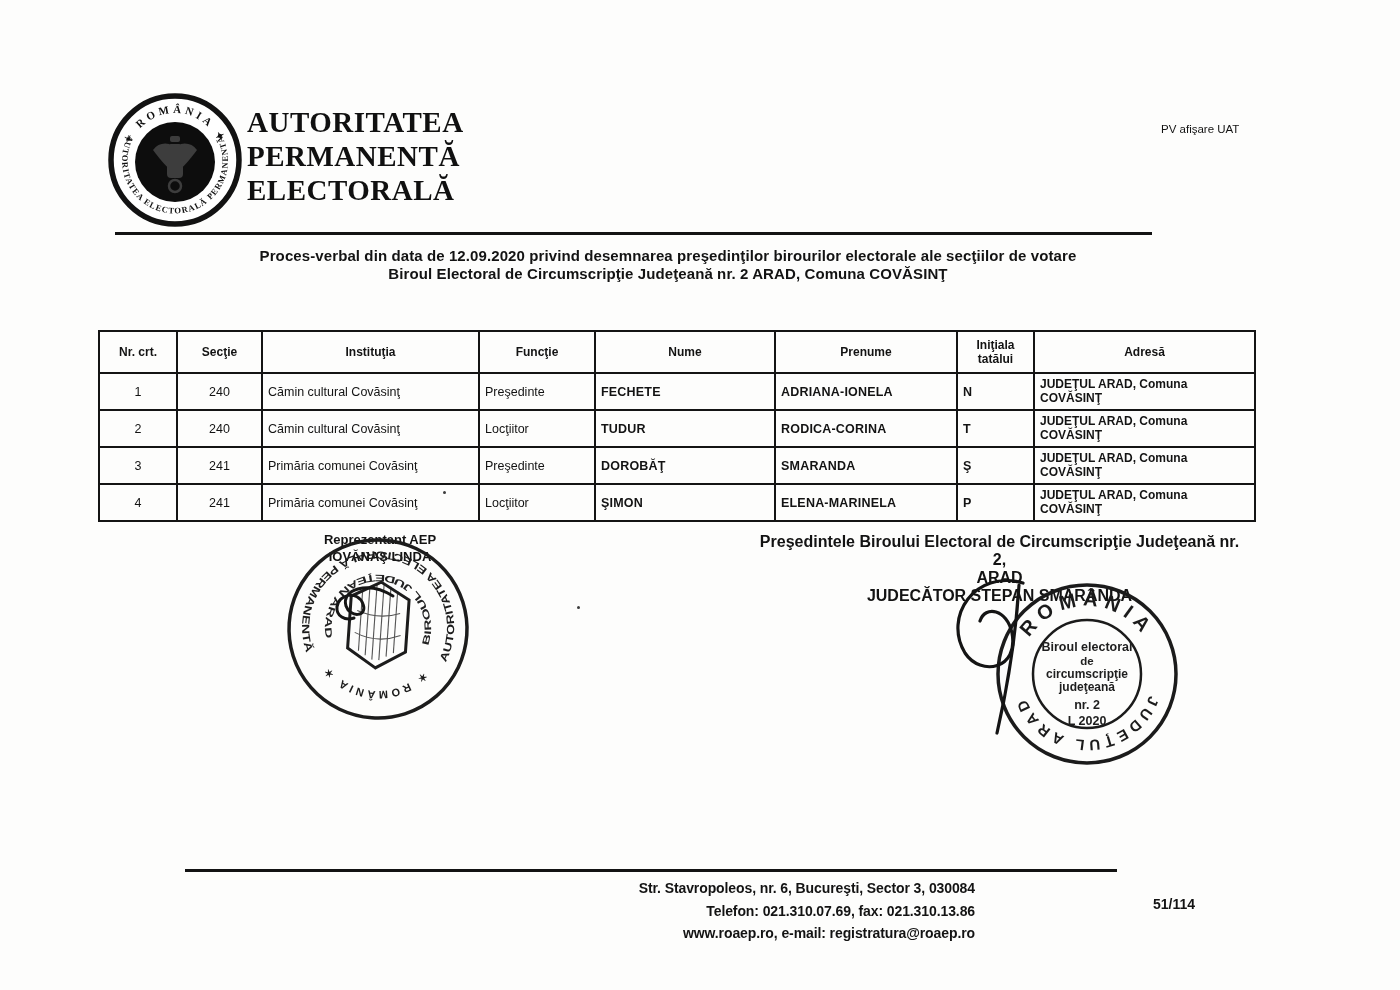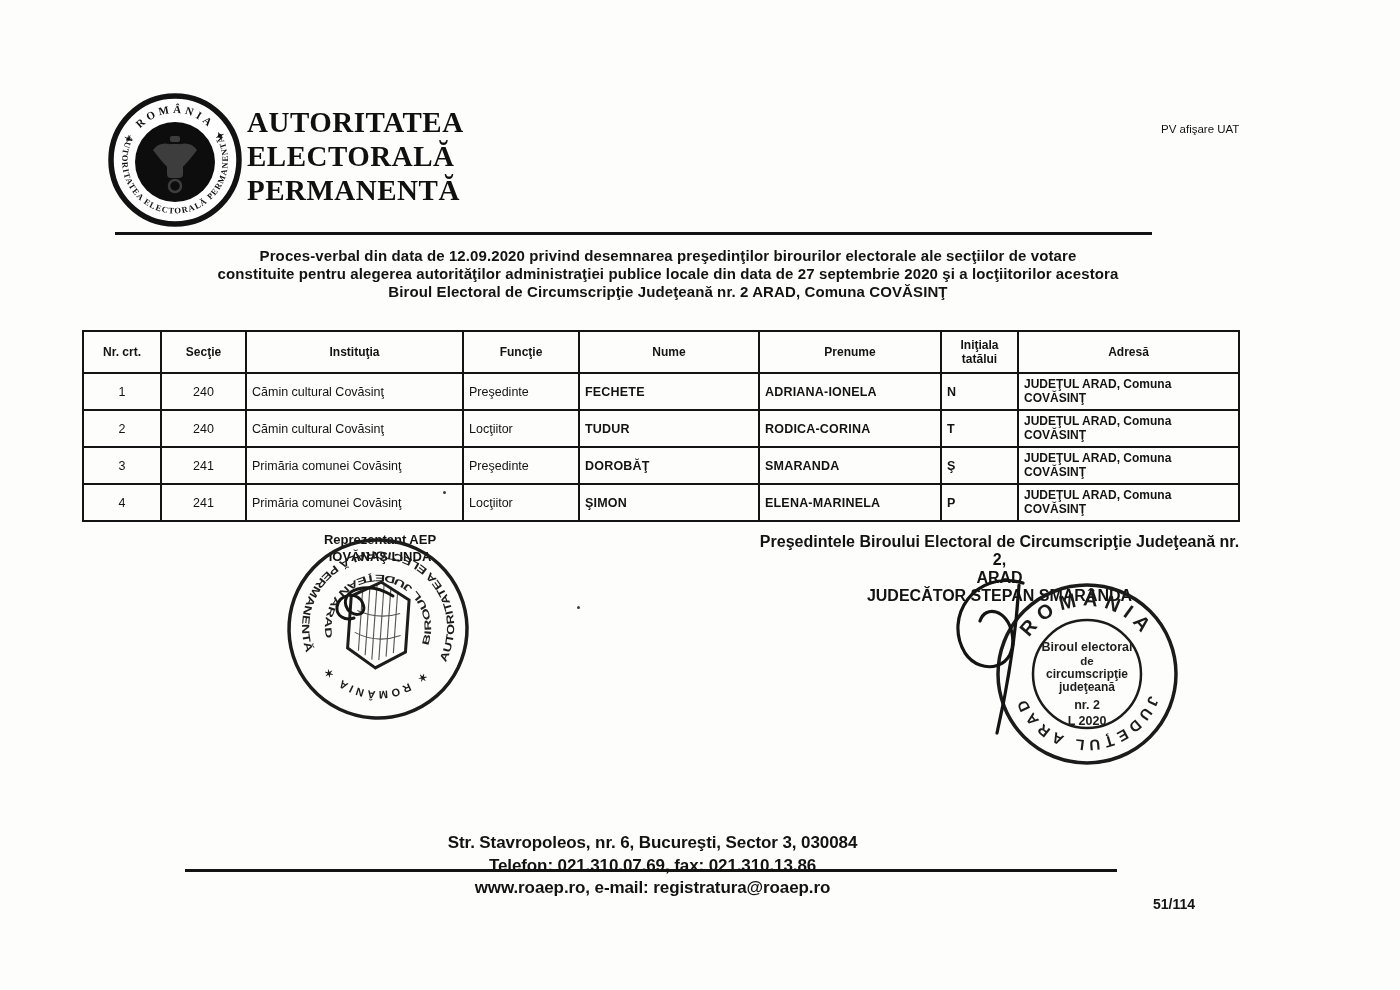--- a/index.html
+++ b/index.html
@@ -18,21 +18,21 @@
   .rule{position:absolute;background:#131313;height:2.5px;}
   .rule-top{left:115px;top:232px;width:1037px;}
   .rule-bottom{left:185px;top:869px;width:932px;}
   
   .doc-title{
     position:absolute;left:128px;top:247px;width:1080px;text-align:center;
     font-size:15px;font-weight:700;line-height:18px;letter-spacing:.1px;
   }
   
   table.main{
-    position:absolute;left:82px;top:330px;width:1156px;
+    position:absolute;left:98px;top:330px;width:1156px;
     border-collapse:collapse;table-layout:fixed;padding-left:24px;
   }
   table.main th,table.main td{
     border:2px solid #141414;padding:2px 5px;vertical-align:middle;
     font-size:12.5px;overflow:hidden;
   }
   table.main th{font-size:12px;font-weight:700;text-align:center;height:36px;line-height:14px;}
   table.main td{height:31px;text-align:left;}
   table.main td:nth-child(1),table.main td:nth-child(2){text-align:center;}
   table.main td:nth-child(5),table.main td:nth-child(6){font-weight:700;letter-spacing:.2px;}
@@ -44,22 +44,22 @@
     font-size:13px;font-weight:700;line-height:17px;
   }
   .sig-right{
     position:absolute;left:752px;top:533px;width:495px;text-align:center;
     font-size:16px;font-weight:600;line-height:18px;
   }
   .stamp-left{position:absolute;left:283px;top:534px;width:190px;height:190px;}
   .stamp-right{position:absolute;left:935px;top:575px;width:270px;height:205px;}
   
   .footer-block{
-    position:absolute;left:330px;top:832px;width:645px;text-align:center;
-    font-size:17px;font-weight:700;line-height:22.5px;letter-spacing:-.1px;
+    position:absolute;left:330px;top:877px;width:645px;text-align:right;
+    font-size:14px;font-weight:700;line-height:22.5px;letter-spacing:-.1px;
   }
   .page-number{position:absolute;left:1153px;top:896px;font-size:14px;font-weight:600;text-align:right;}
   .speckle{position:absolute;width:3px;height:3px;background:#3c3c3c;border-radius:50%;}
   svg text{font-family:"Liberation Sans",sans-serif;}
   svg .serif{font-family:"Liberation Serif",serif;}
 </style>
 </head>
 <body>
 
 <div class="page">
@@ -81,31 +81,30 @@
       <rect x="60" y="52" width="16" height="34" rx="4"></rect>
       <path d="M46,58 q12,16 16,18 l0,-24 q-10,-2 -16,6 Z"></path>
       <path d="M90,58 q-12,16 -16,18 l0,-24 q10,-2 16,6 Z"></path>
       <circle cx="68" cy="94" r="6" fill="none" stroke="#3d3d3d" stroke-width="2.5"></circle>
       <rect x="63" y="44" width="10" height="6" rx="2"></rect>
     </g>
   </svg>
 
   <div class="org-name">
     <div>AUTORITATEA</div>
+    <div>PERMANENTĂ</div>
     <div>ELECTORALĂ</div>
-    <div>PERMANENTĂ</div>
   </div>
 
   <div class="corner-note">PV afişare UAT</div>
 
   <div class="rule rule-top"></div>
 
   <div class="doc-title">
     <div>Proces-verbal din data de 12.09.2020 privind desemnarea preşedinţilor birourilor electorale ale secţiilor de votare</div>
-    <div>constituite pentru alegerea autorităţilor administraţiei publice locale din data de 27 septembrie 2020 şi a locţiitorilor acestora</div>
     <div>Biroul Electoral de Circumscripţie Judeţeană nr. 2 ARAD, Comuna COVĂSINŢ</div>
   </div>
 
   <table class="main">
     <colgroup>
       <col style="width:78px">
         <col style="width:85px">
         <col style="width:217px">
         <col style="width:116px">
       <col style="width:180px">

